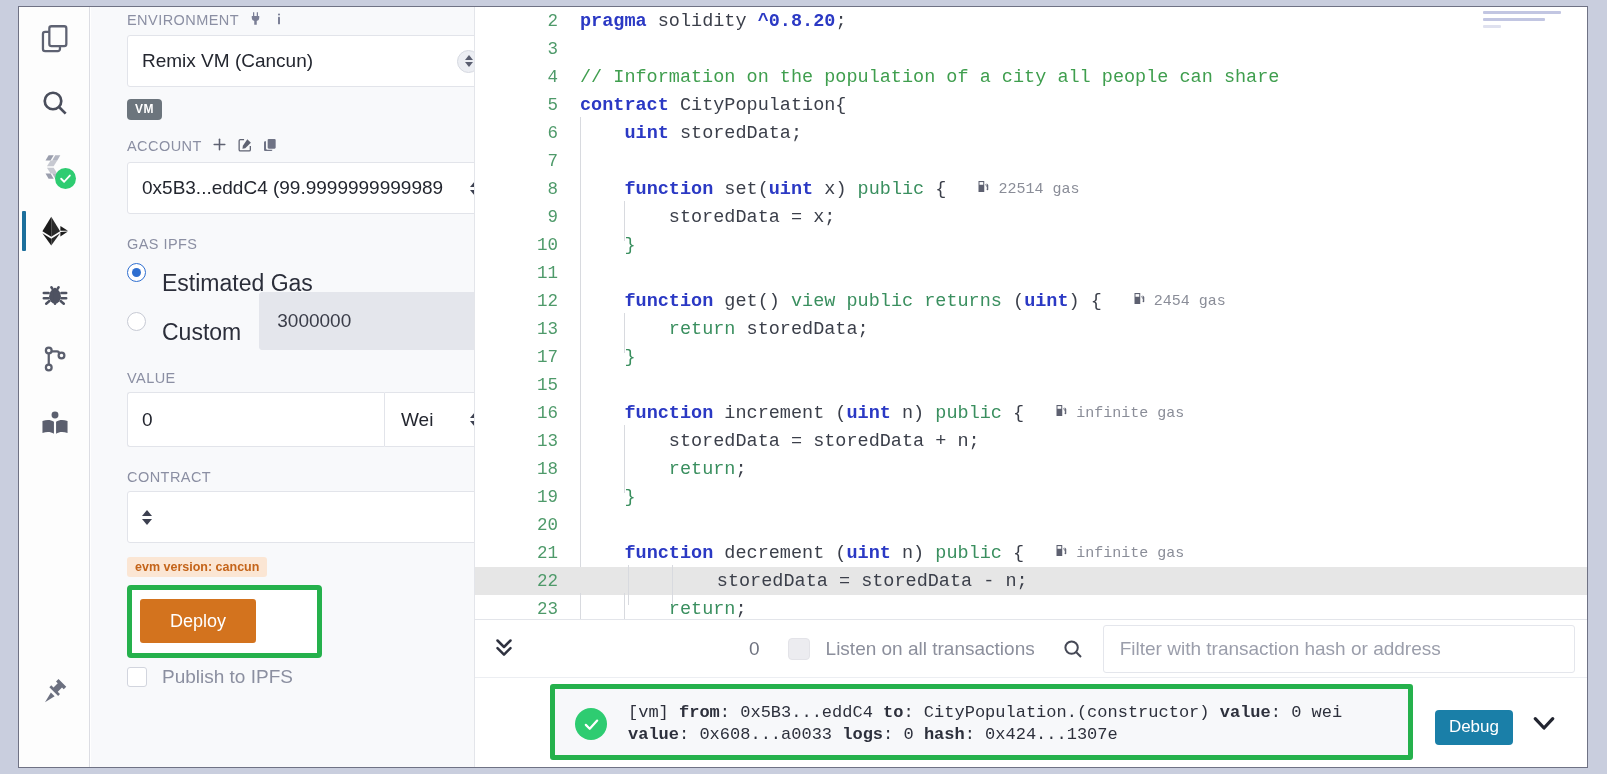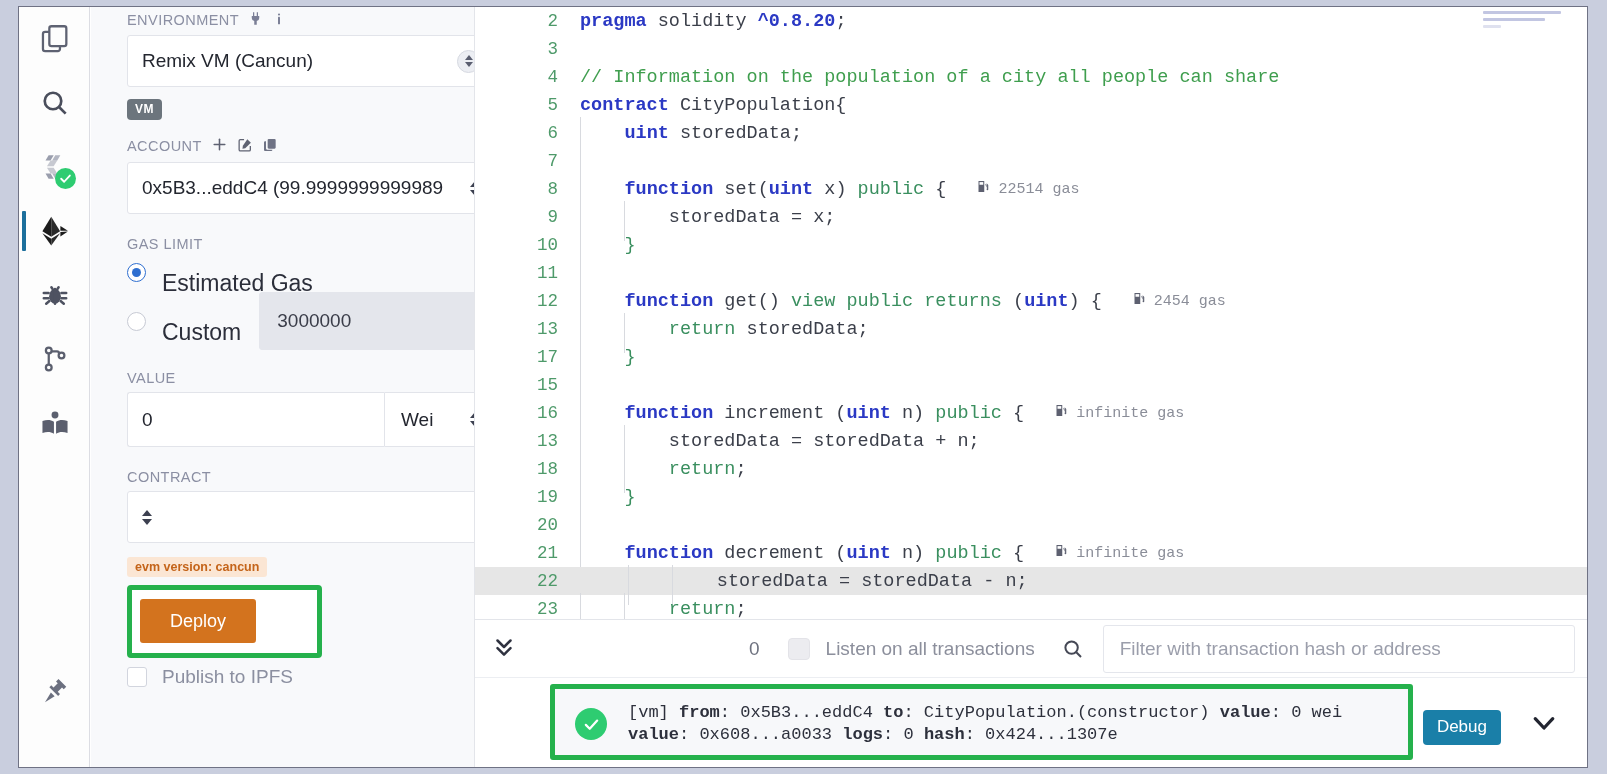--- a/index.html
+++ b/index.html
@@ -305,21 +305,21 @@
   }
   .tx-ok svg { width: 17px; height: 17px; }
   .tx-text {
     position: absolute; left: 153px; top: 24px;
     font-family: "Liberation Mono", monospace;
     font-size: 17px; line-height: 22px;
     color: #2d303c;
   }
   .tx-text b { font-weight: bold; font-family: Liberation Mono, monospace; }
   .debug-btn {
-    position: absolute; right: 88px; top: 32px;
+    position: absolute; right: 76px; top: 32px;
     background: #1a7fa8; color: #fff;
     font-size: 17px;
     padding: 7px 14px 8px 14px;
     border-radius: 4px; border: none;
     cursor: pointer;
   }
   .tx-chev {
     position: absolute; right: 30px; top: 30px;
     color: #222530;
   }
@@ -484,21 +484,21 @@
       </div>
       <div class="select-box">
         <span class="val">0x5B3...eddC4 (99.9999999999989</span>
         <span class="spin">
           <span class="tri up"></span>
               <span class="tri dn"></span>
         </span>
       </div>
 
       
-      <div class="fld-label" style="margin-top:22px;margin-bottom:0">GAS LIMIT</div>
+      <div class="fld-label" style="margin-top:22px;margin-bottom:0">GAS IPFS</div>
       <div class="radio-row">
         <span class="radio on"></span>
         <span class="radio-label">Estimated Gas</span>
       </div>
       <div class="gas-custom-row">
         <span class="radio"></span>
         <span class="radio-label">Custom</span>
         <span class="gas-input">3000000</span>
       </div>
 

